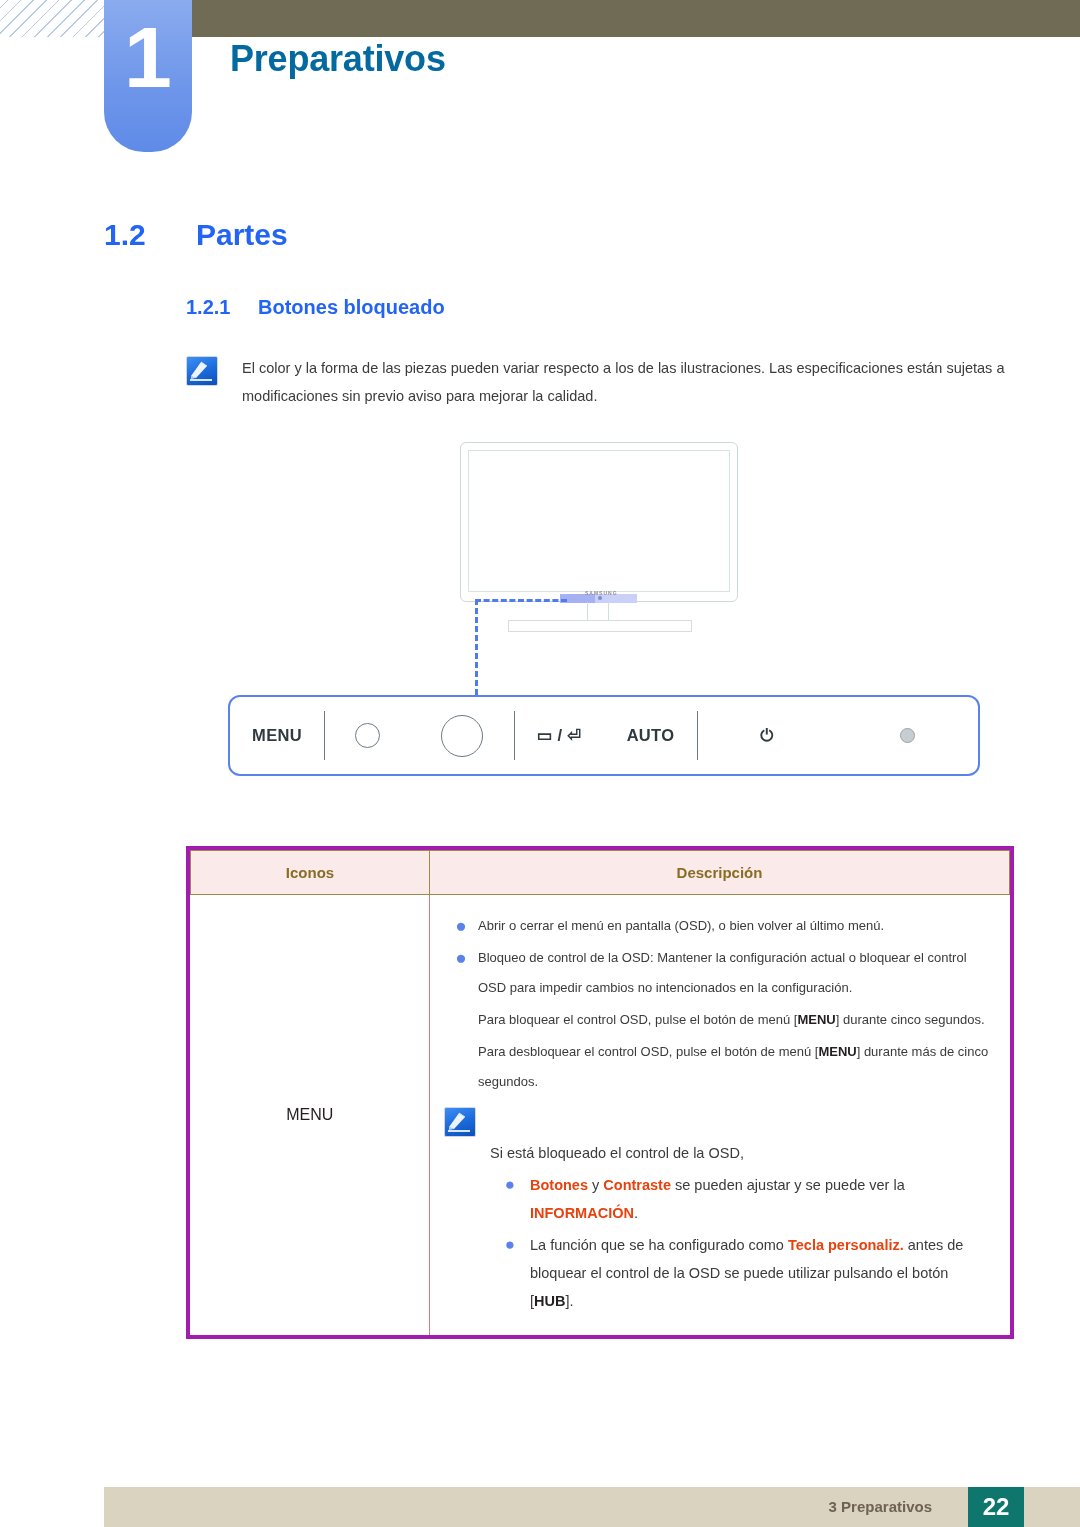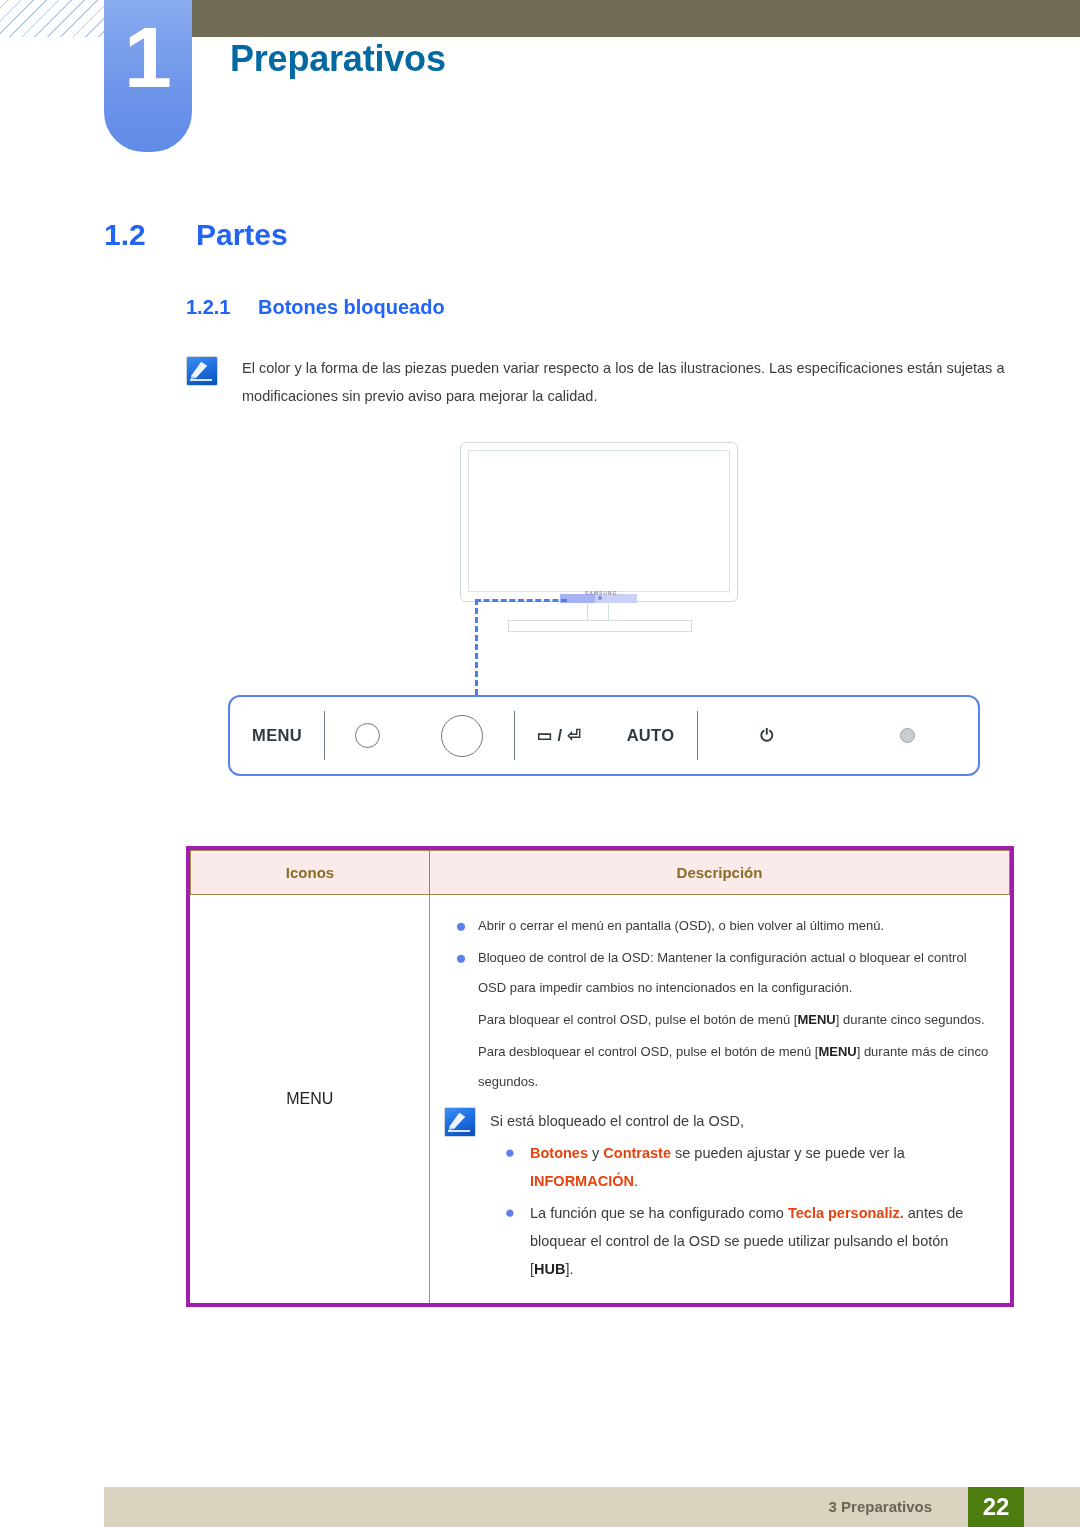--- a/index.html
+++ b/index.html
@@ -316,21 +316,21 @@
   }
   .kbd {
     font-weight: bold;
     color: #231f20;
   }
   .inner-note { display: flex; margin: 10px 0 2px 0; }
   .inner-note-ico {
     flex: 0 0 46px;
   }
   .inner-note-ico .note-icon { position: static; }
-  .inner-note-body { flex: 1; }
+  .inner-note-body { flex: 1; margin-top: 32px; }
   .inner-note-head {
     font-size: 14.5px;
     line-height: 28px;
     color: #3b3b3b;
   }
   .sub-bl { display: flex; margin-top: 4px; }
   .sub-bullet {
     flex: 0 0 40px;
     color: #5b82ec;
     font-size: 17px;
@@ -356,21 +356,21 @@
     font-size: 15px;
     font-weight: bold;
     color: #6d6254;
   }
   .footer-page {
     position: absolute;
     left: 968px;
     top: 1487px;
     width: 56px;
     height: 40px;
-    background: #4d7c0f;
+    background: #0f766e;
     color: #ffffff;
     font-size: 24px;
     font-weight: bold;
     display: flex;
     align-items: center;
     justify-content: center;
   }
 </style>
 </head>
 <body>

